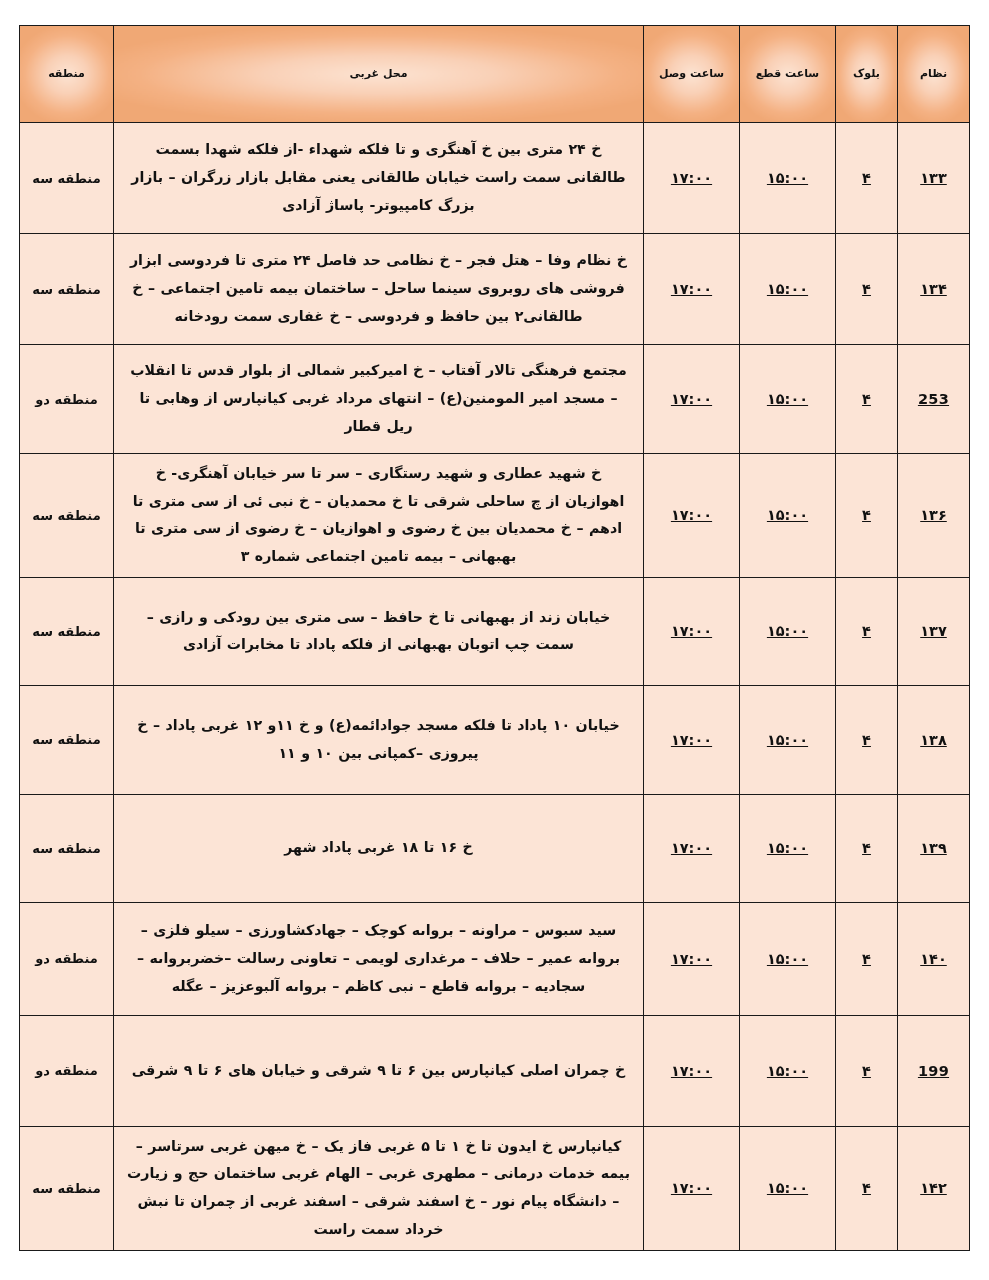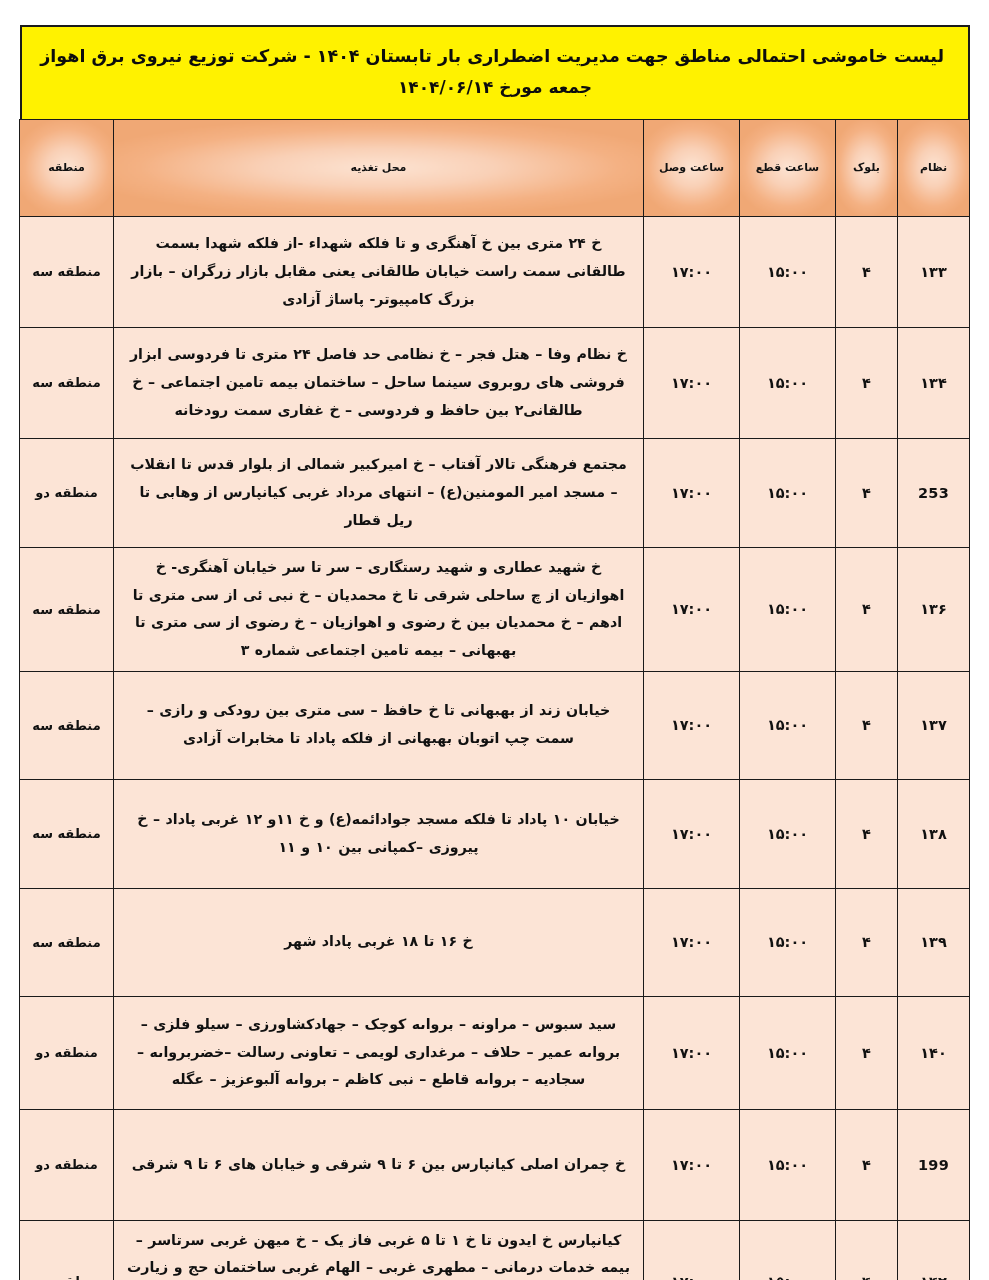--- a/index.html
+++ b/index.html
@@ -86,20 +86,21 @@
   }
 
   tbody td {
     background: #FCE4D6;
     font-size: 14.5px;
     font-weight: bold;
   }
   tbody td.num {
     font-size: 14.5px;
     letter-spacing: 0.3px;
+    text-decoration: underline;
   }
   tbody td.mantagheh {
     font-size: 13px;
     font-weight: bold;
     text-align: center;
   }
   tbody td.mahal {
     padding: 6px 13px;
     font-size: 14.2px;
     font-weight: bold;
@@ -115,24 +116,20 @@
   tbody tr.r-7 td { height: 95px; }
   tbody tr.r-8 td { height: 100px; }
   tbody tr.r-9 td { height: 98px; }
   tbody tr.r-10 td { height: 101px; }
 </style>
 </head>
 <body>
 
 <div class="sheet">
 
-  <div class="title-banner">
-    <div class="title-line">لیست خاموشی احتمالی مناطق جهت مدیریت اضطراری بار تابستان ۱۴۰۴ - شرکت توزیع نیروی برق اهواز</div>
-    <div class="title-line second">جمعه مورخ ۱۴۰۴/۰۶/۱۴</div>
-  </div>
 
   <table class="outage">
     <colgroup>
       <col class="c-radif">
       <col class="c-block">
       <col class="c-ghat">
       <col class="c-vasl">
       <col class="c-mahal">
       <col class="c-mantag">
     </colgroup>
@@ -144,21 +141,21 @@
         <th>
             <span class="th-label">بلوک</span>
           </th>
         <th>
             <span class="th-label">ساعت قطع</span>
           </th>
         <th>
             <span class="th-label">ساعت وصل</span>
           </th>
         <th>
-            <span class="th-label">محل تغذیه</span>
+            <span class="th-label">محل غربی</span>
           </th>
         <th>
             <span class="th-label">منطقه</span>
           </th>
       </tr>
     </thead>
     <tbody>
       <tr class="r-1">
         <td class="num">۱۳۳</td>
         <td class="num">۴</td>

